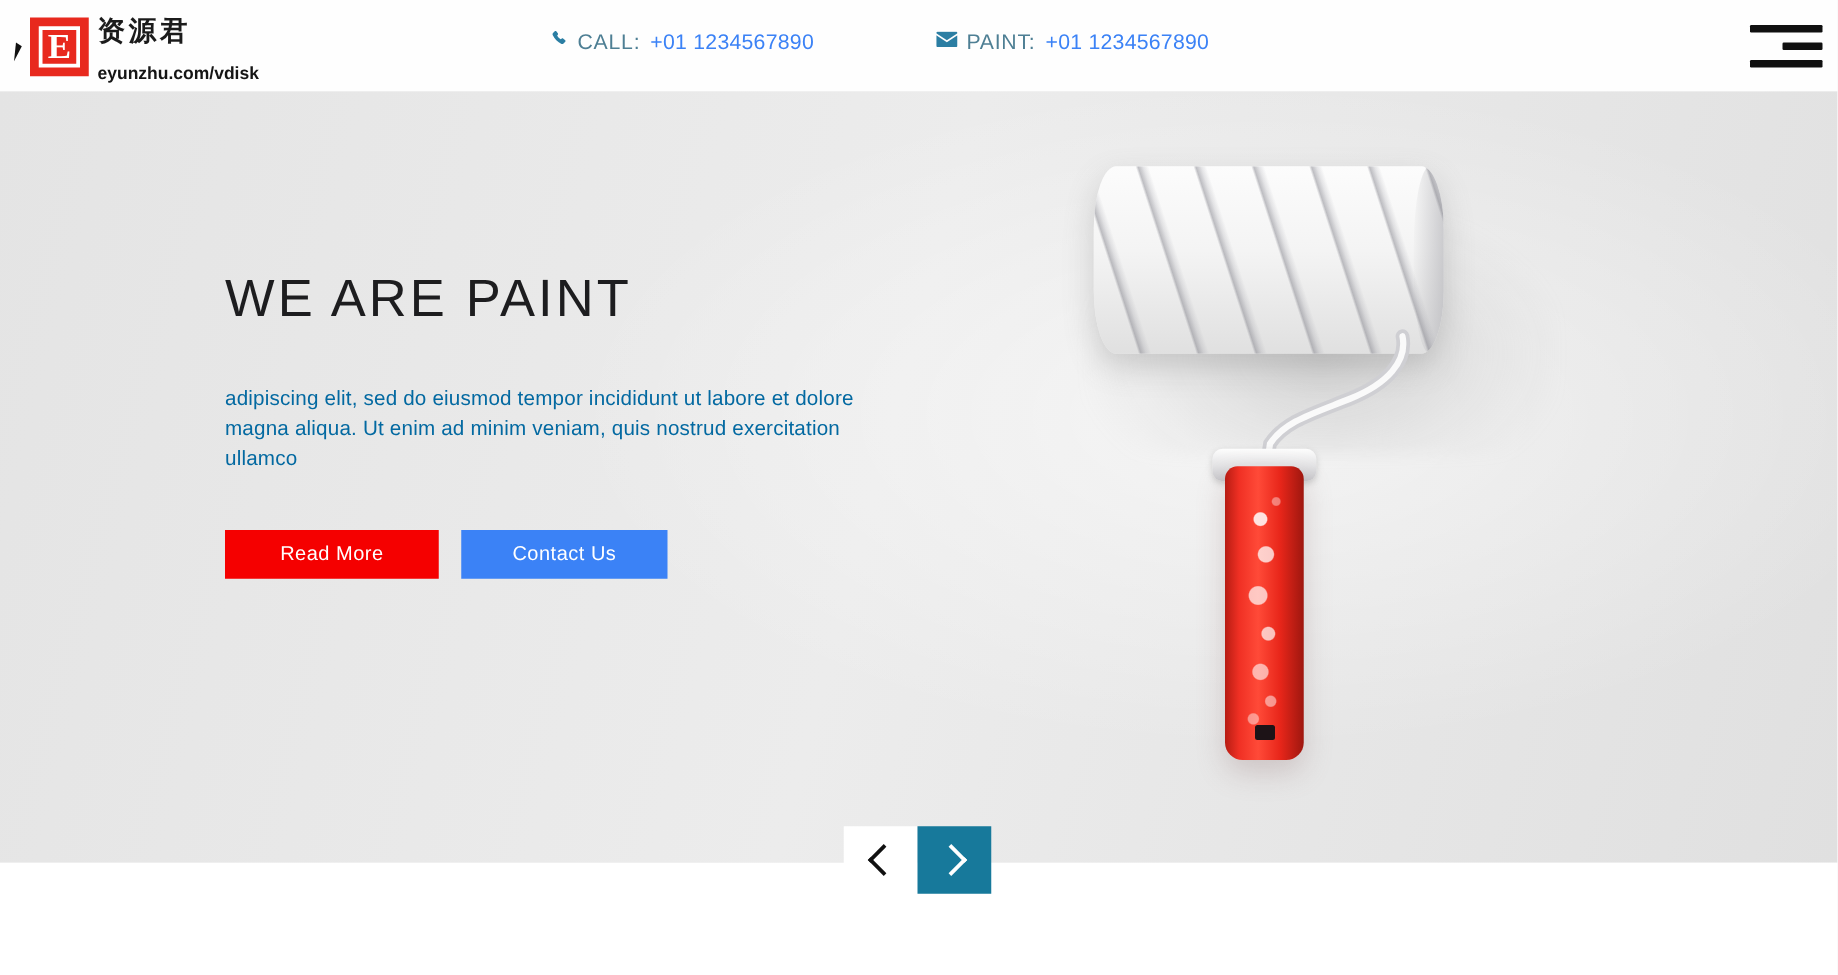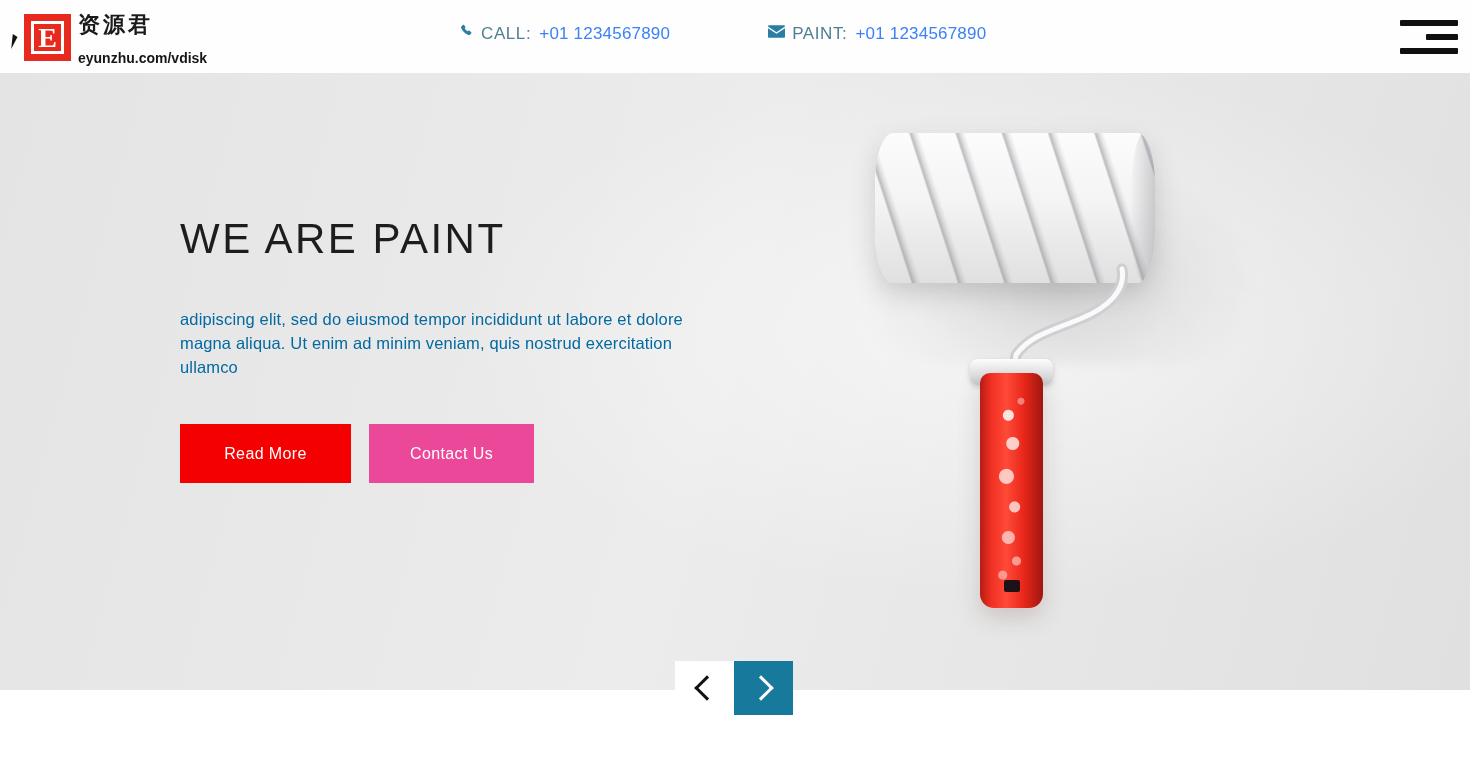--- a/index.html
+++ b/index.html
@@ -94,21 +94,21 @@
     font-size: 14px;
     font-weight: bold;
     line-height: 16px;
     color: #151515;
     margin-top: 11px;
   }
 
   
   .contact-row {
     position: absolute;
-    left: 460px;
+    left: 441px;
     top: 24px;
     display: flex;
     align-items: center;
     gap: 0;
   }
   .contact-item {
     display: flex;
     align-items: baseline;
     white-space: nowrap;
   }
@@ -203,33 +203,33 @@
     line-height: 24px;
     color: #0369a1;
     letter-spacing: 0.15px;
   }
   .hero-btns {
     margin-top: 45px;
     display: flex;
     gap: 18px;
   }
   .btn {
-    height: 59px;
+    height: 39px;
     display: flex;
     align-items: center;
     justify-content: center;
     font-size: 16px;
     letter-spacing: 0.4px;
     color: #ffffff;
     cursor: pointer;
     border: none;
     font-family: "Liberation Sans", sans-serif;
   }
   .btn-read  { width: 171px; background: #f50000; }
-  .btn-contact { width: 165px; background: #ec4899; }
+  .btn-contact { width: 165px; background: #3b82f6; }
 
   
   .roller {
     position: absolute;
     left: 770px;
     top: 0;
     width: 700px;
     height: 617px;
   }
   .roller-shadow {

